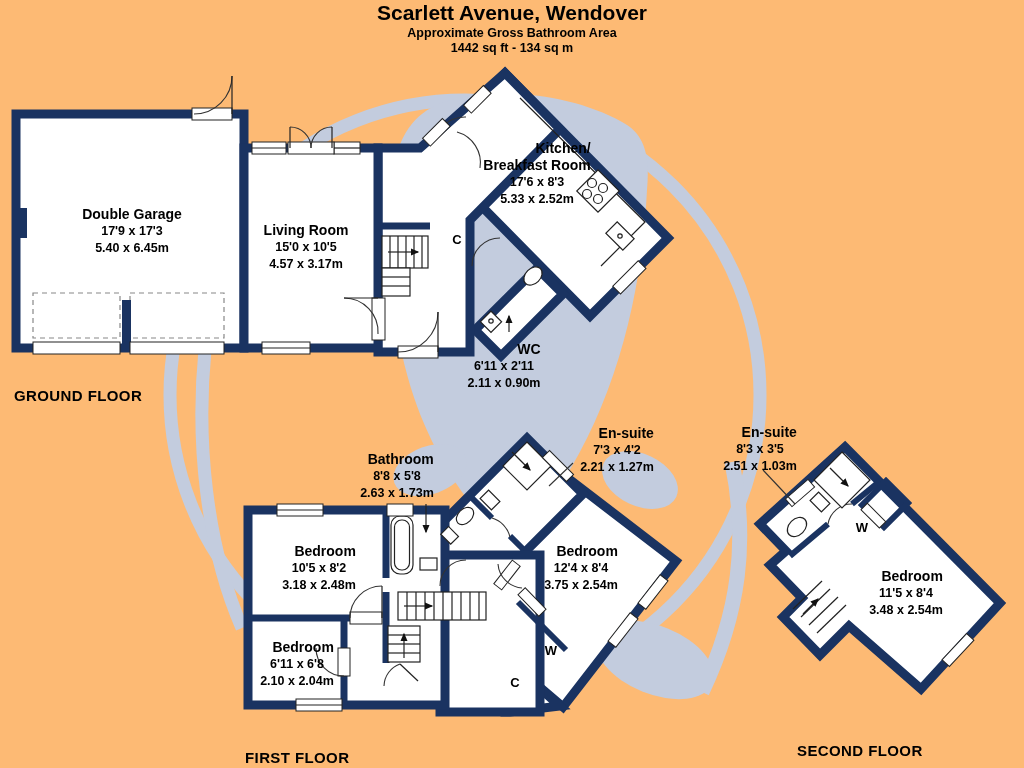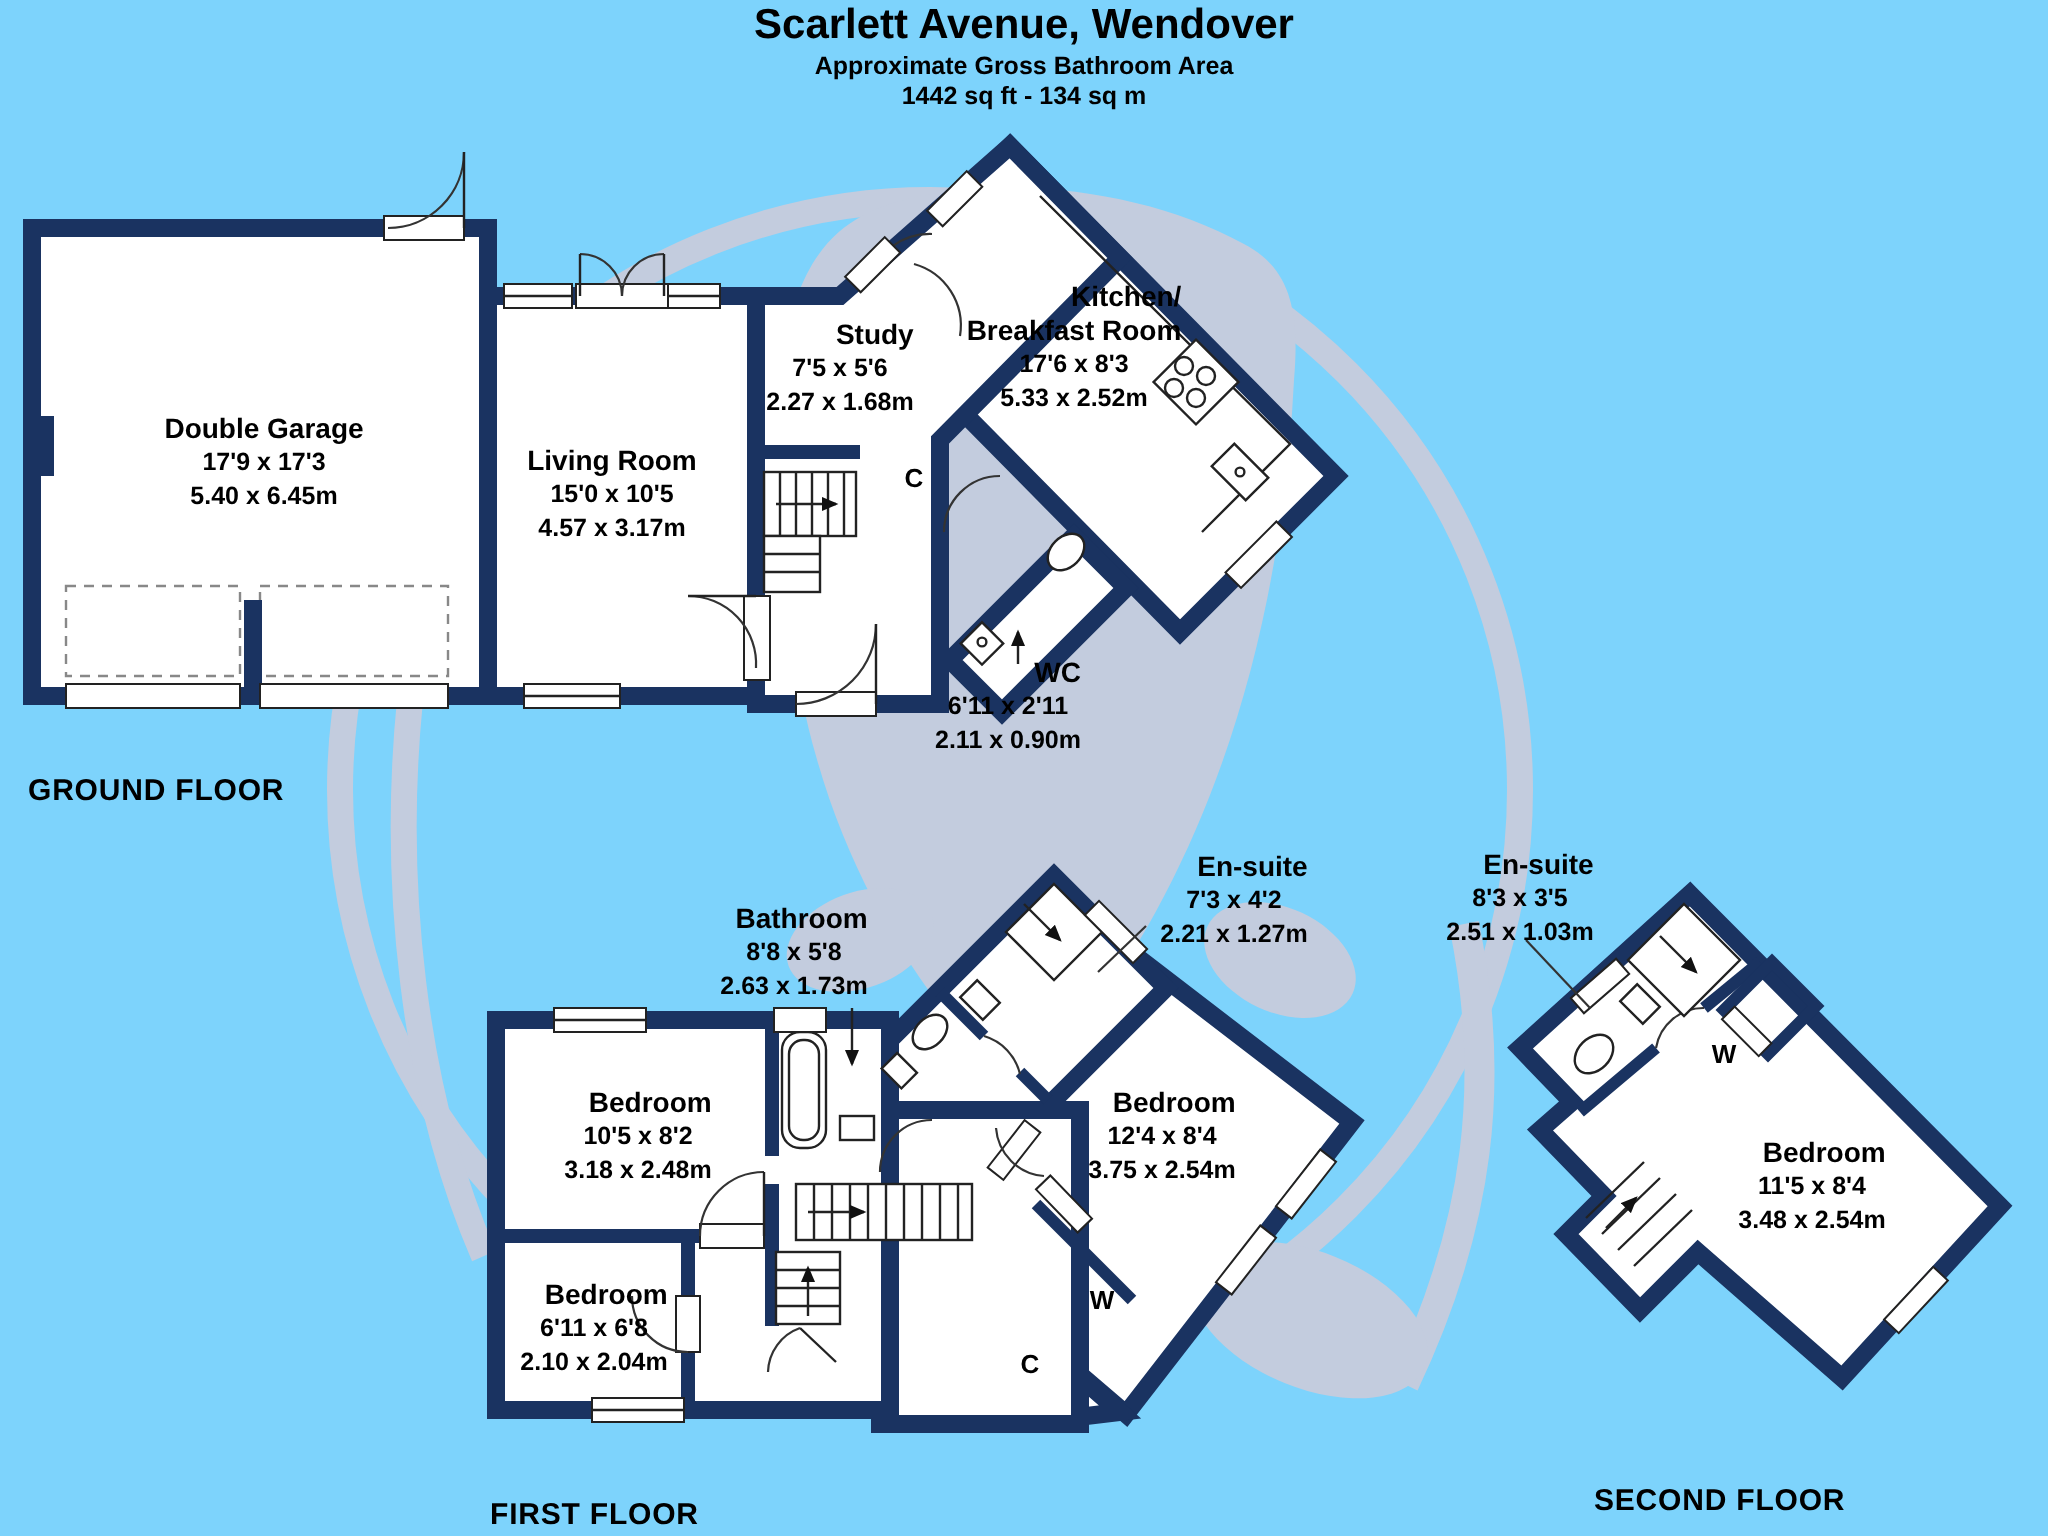--- a/index.html
+++ b/index.html
@@ -1,16 +1,16 @@
 <!DOCTYPE html>
 <html><head>
 <meta charset="utf-8">
 <style>
   html,body{margin:0;padding:0;background:#fff;}
-  #canvas{position:relative;width:1024px;height:768px;background:#7dd3fc;overflow:hidden;
+  #canvas{position:relative;width:1024px;height:768px;background:#fdba74;overflow:hidden;
           font-family:"Liberation Sans",sans-serif;
           --wall:#1a3361; --watermark:#c3ccde; --ink:#000000;}
   svg{position:absolute;left:0;top:0;}
   .room{fill:#ffffff;stroke:var(--wall);stroke-width:9;stroke-linejoin:miter;}
   .iw{stroke:var(--wall);stroke-width:7;fill:none;}
   .iw6{stroke:var(--wall);stroke-width:6;fill:none;}
   .navyfill{fill:var(--wall);stroke:none;}
   .thin{stroke:#222;stroke-width:1.2;fill:none;}
   .fixture{fill:#ffffff;stroke:#222;stroke-width:1.2;}
   .win{fill:#ffffff;stroke:#222;stroke-width:1;}
@@ -272,32 +272,27 @@
   <div class="lbl" style="left:132px;top:206px">
     <span class="nm">Double Garage</span>
     <span class="dim">17'9 x 17'3</span>
     <span class="dim">5.40 x 6.45m</span>
   </div>
   <div class="lbl" style="left:306px;top:222px">
     <span class="nm">Living Room</span>
     <span class="dim">15'0 x 10'5</span>
     <span class="dim">4.57 x 3.17m</span>
   </div>
-  <div class="lbl" style="left:420px;top:159px">
-    <span class="nm">Study</span>
-    <span class="dim">7'5 x 5'6</span>
-    <span class="dim">2.27 x 1.68m</span>
-  </div>
   <div class="lbl" style="left:537px;top:140px">
     <span class="nm">Kitchen/</span>
     <span class="nm">Breakfast Room</span>
     <span class="dim">17'6 x 8'3</span>
     <span class="dim">5.33 x 2.52m</span>
   </div>
-  <div class="lbl" style="left:504px;top:328px">
+  <div class="lbl" style="left:504px;top:341px">
     <span class="nm">WC</span>
     <span class="dim">6'11 x 2'11</span>
     <span class="dim">2.11 x 0.90m</span>
   </div>
 
   <div class="lbl" style="left:397px;top:451px">
     <span class="nm">Bathroom</span>
     <span class="dim">8'8 x 5'8</span>
     <span class="dim">2.63 x 1.73m</span>
   </div>

